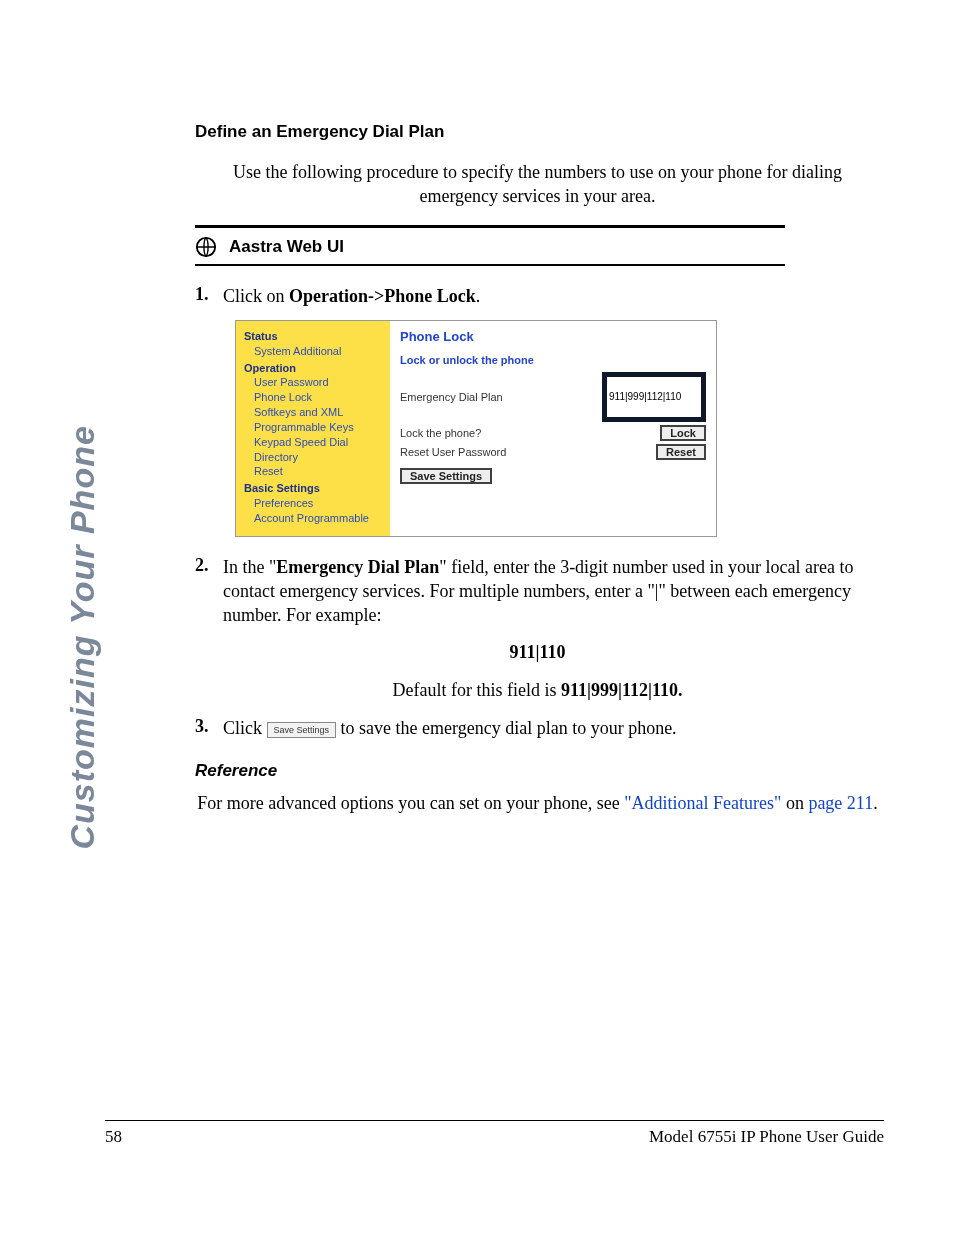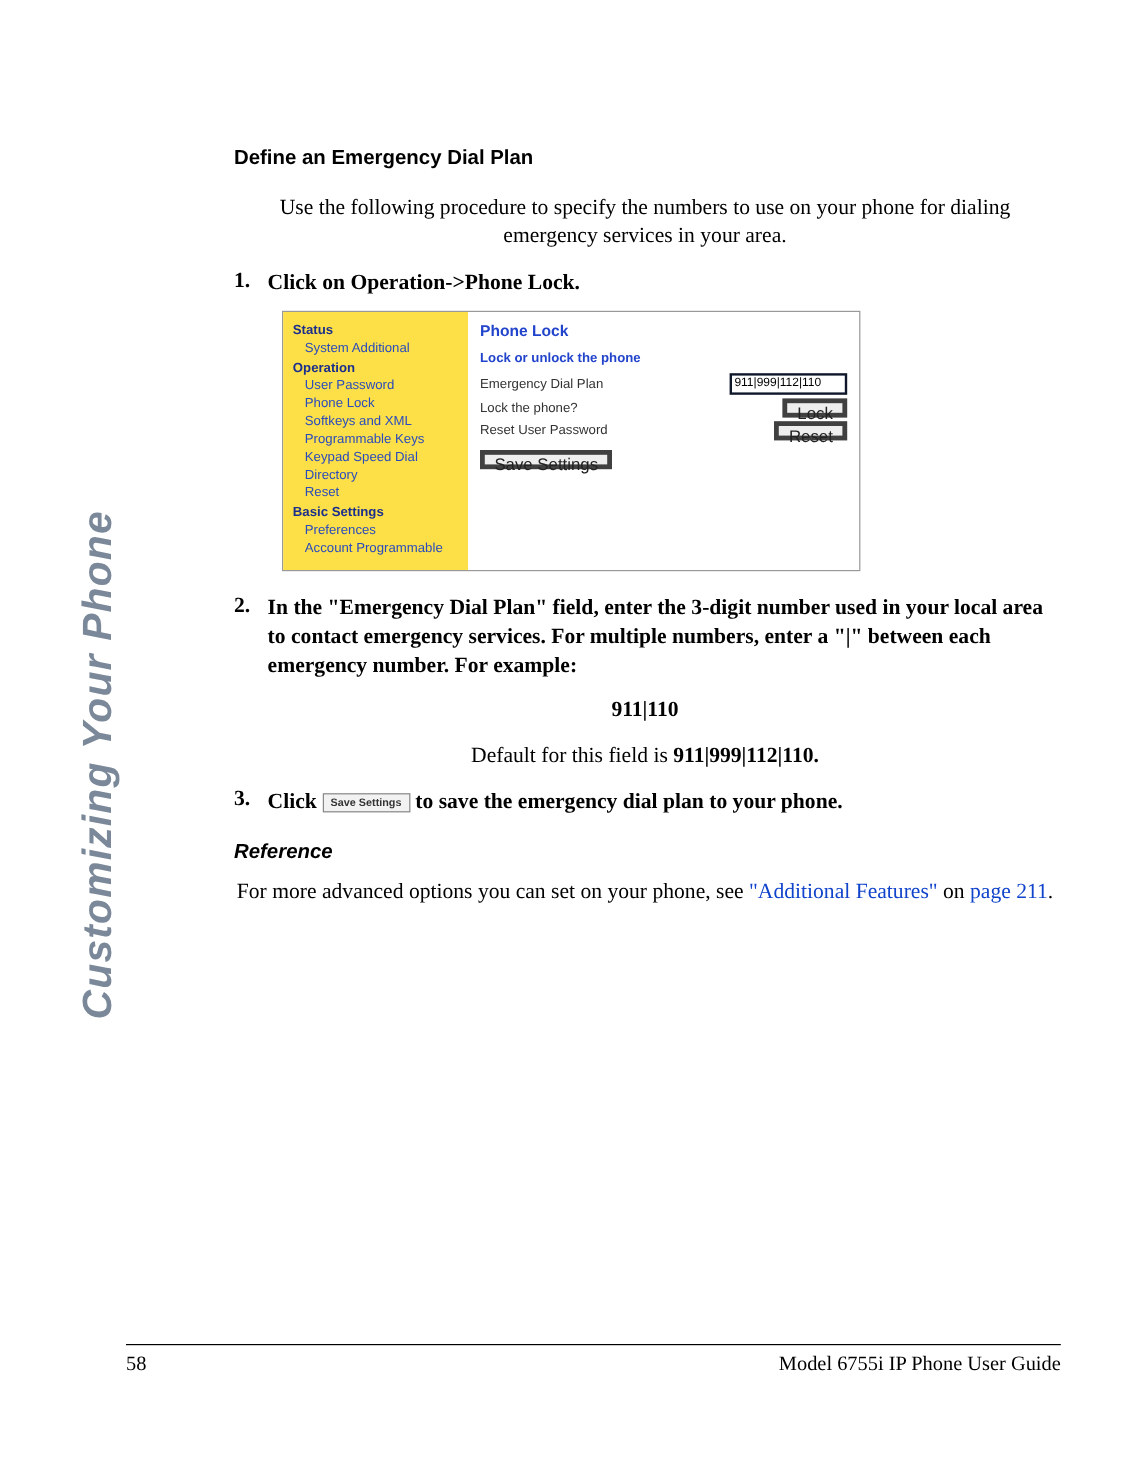--- a/index.html
+++ b/index.html
@@ -60,21 +60,21 @@
   }
   .instr-box .globe svg { display:block; }
   .instr-box .label {
     font-family: Arial, Helvetica, sans-serif;
     font-weight: bold;
     font-size: 17px;
   }
   ol.steps { margin: 0; padding: 0; list-style: none; }
   ol.steps > li { display: flex; margin-bottom: 12px; }
   ol.steps > li > .num { font-weight: bold; min-width: 28px; }
-  ol.steps > li > .txt { flex: 1; line-height: 1.35; font-weight: bold; }
+  ol.steps > li > .txt { flex: 1; line-height: 1.35; }
   .figure {
     margin: 10px 0 18px 40px;
     border: 1px solid #999;
     width: 480px;
     font-family: Arial, Helvetica, sans-serif;
     font-size: 11px;
     color: #2a3a6a;
     display: flex;
     background: #fff;
   }
@@ -85,26 +85,26 @@
     line-height: 1.35;
   }
   .fig-side .cat { color: #1b2f8c; font-weight: bold; margin-top: 2px; }
   .fig-side .item { color: #2a4bbd; padding-left: 10px; }
   .fig-main { flex: 1; padding: 8px 10px 10px 10px; color: #000; }
   .fig-main .title { color: #2244cc; font-weight: bold; font-size: 13px; margin-bottom: 10px; }
   .fig-main .sub  { color: #2244cc; font-weight: bold; font-size: 11px; margin-bottom: 6px; }
   .fig-row { display: flex; align-items: center; margin: 3px 0; }
   .fig-row .lbl { flex: 1; color: #333; }
   .fig-input {
-    width: 90px; height: 14px; border: 2px solid #0f172a;
-    font-size: 10px; padding: 0 2px; background: #fff;
+    width: 90px; height: 14px; border: 5px solid #0f172a;
+    font-size: 10px; padding: 13px 2px; background: #fff;
   }
   .fig-btn {
-    font-size: 14px; padding: 0 8px; height: 16px;
-    border: 4px solid #404040; background: #eee; color: #222;
+    font-size: 11px; padding: 0 8px; height: 16px;
+    border: 2px solid #404040; background: #eee; color: #222; font-weight: bold;
   }
   .fig-save { margin-top: 8px; }
   .inline-btn {
     display: inline-block;
     border: 1px solid #888;
     background: #f2f2f2;
     font-family: Arial, Helvetica, sans-serif;
     font-size: 9px;
     padding: 1px 6px;
     vertical-align: 1px;
@@ -137,20 +137,29 @@
 <div class="sidebar-band">
   <div class="sidebar-label">Customizing Your Phone</div>
 </div>
 
 <div class="content">
 
   <div class="h3">Define an Emergency Dial Plan</div>
 
   <p class="body">Use the following procedure to specify the numbers to use on your phone for dialing emergency services in your area.</p>
 
+  <div class="instr-box">
+    <span class="globe">
+      <svg width="22" height="22" viewBox="0 0 24 24">
+        <circle cx="12" cy="12" r="10" fill="none" stroke="#000" stroke-width="2"></circle>
+        <path d="M2 12h20M12 2c3 3 3 17 0 20M12 2c-3 3-3 17 0 20" fill="none" stroke="#000" stroke-width="1.5"></path>
+      </svg>
+    </span>
+    <span class="label">Aastra Web UI</span>
+  </div>
 
   <ol class="steps">
     <li>
       <span class="num">1.</span>
       <span class="txt">
         <span>Click on </span><b>Operation-&gt;Phone Lock</b><span>.</span>
       </span>
     </li>
   </ol>
 

